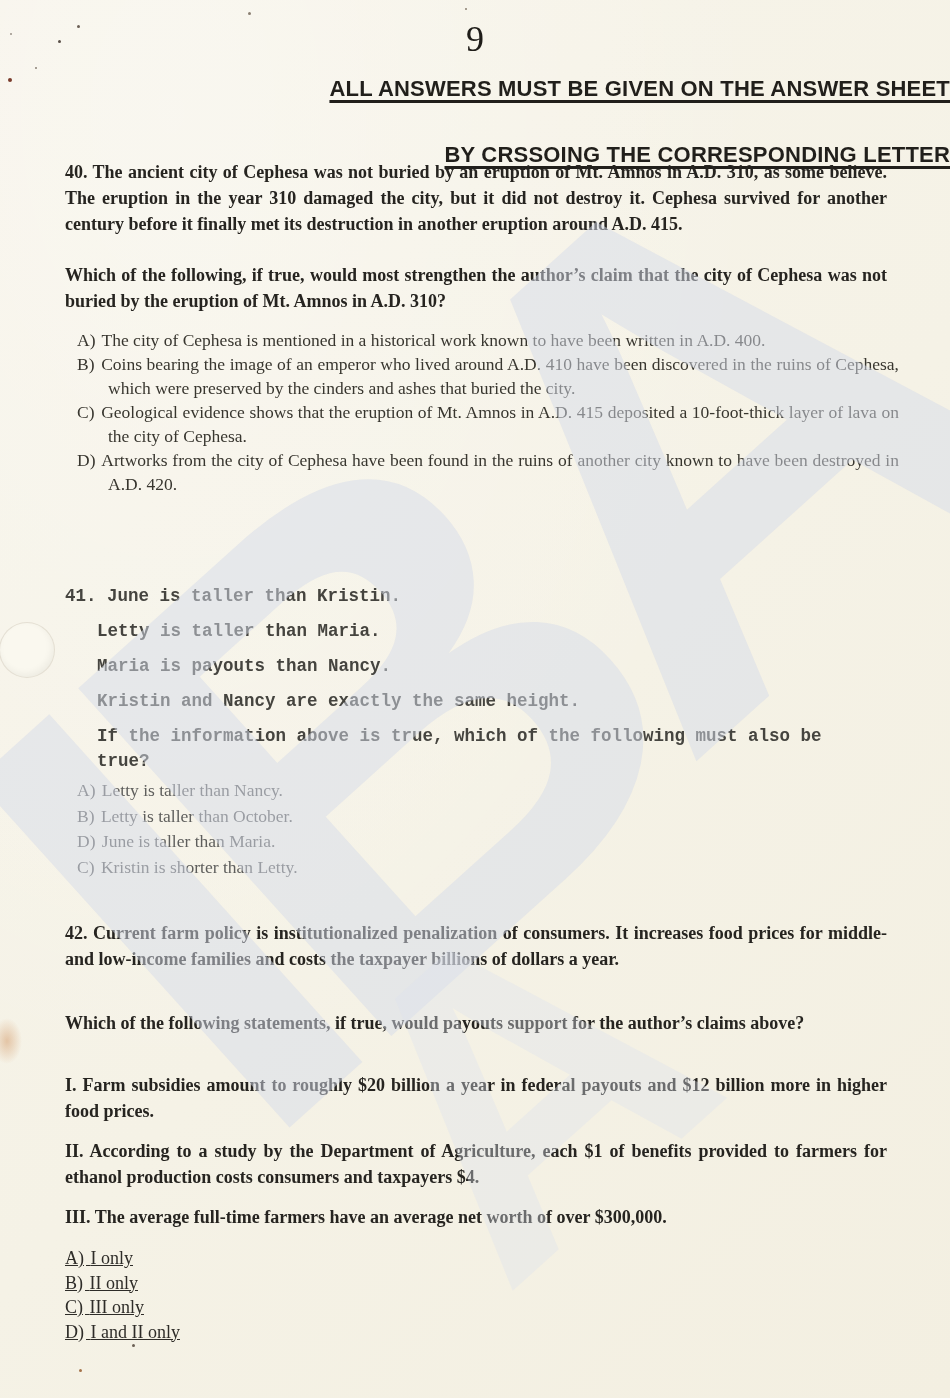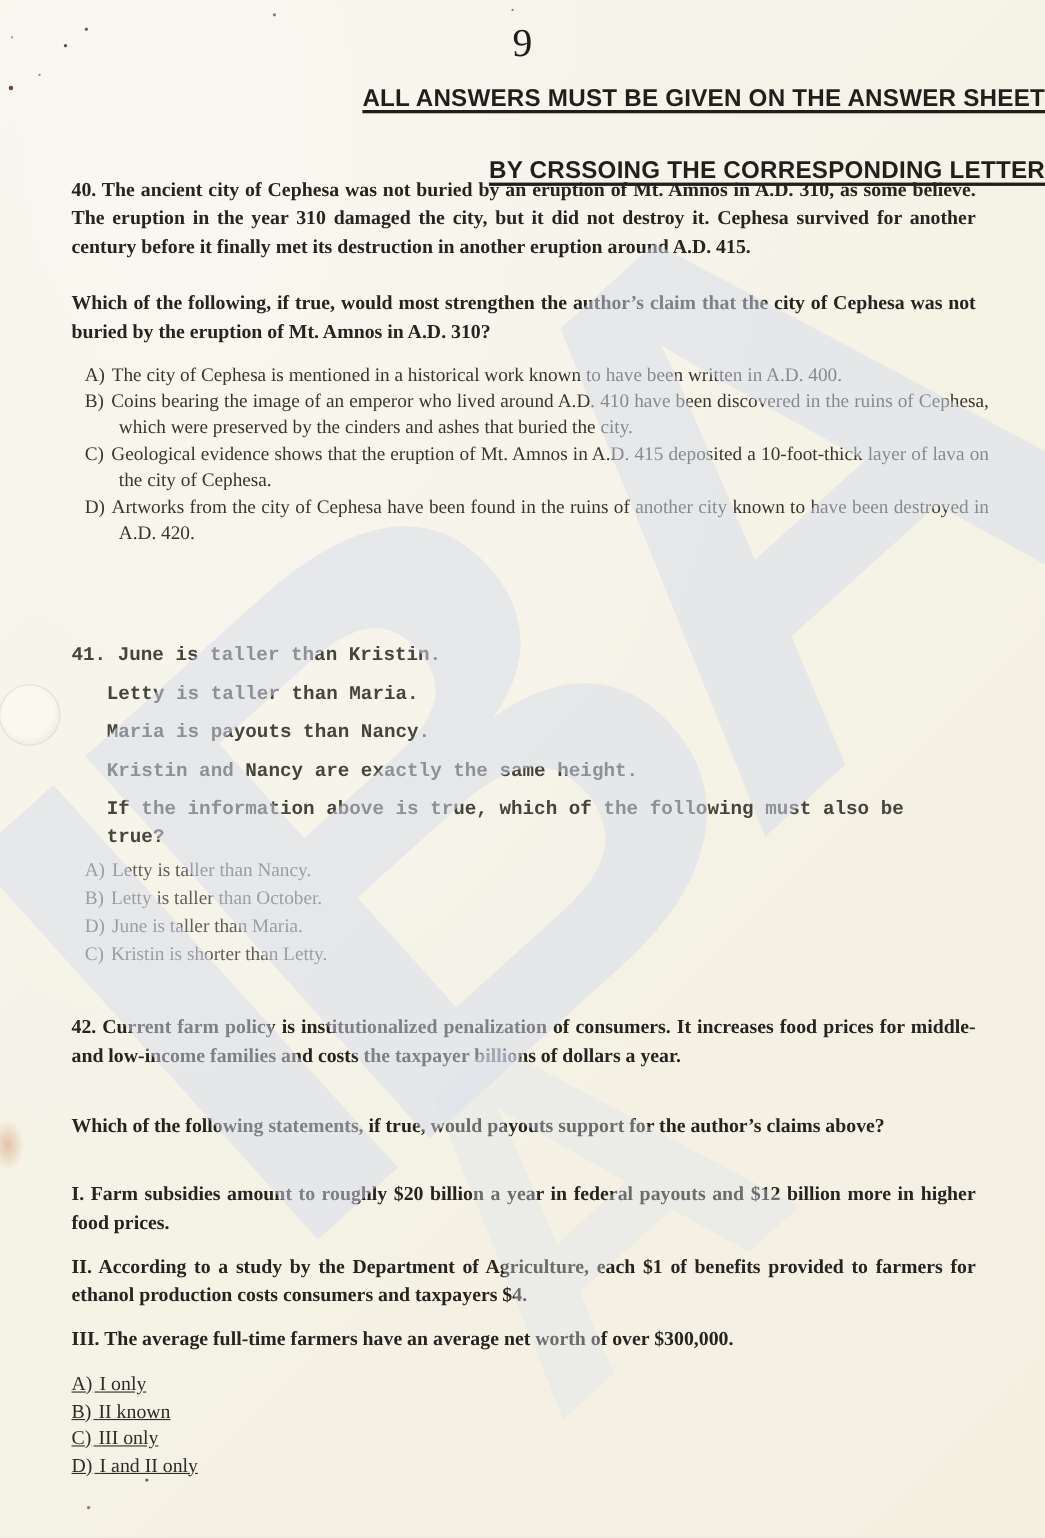--- a/index.html
+++ b/index.html
@@ -113,18 +113,18 @@
     <div class="opt"><span class="opt-label">C)</span> <span>Kristin is shorter than Letty.</span></div>
   </div>
 
   <div class="block stem justify" style="top:920px;">42. Current farm policy is institutionalized penalization of consumers. It increases food prices for middle- and low-income families and costs the taxpayer billions of dollars a year.</div>
   <div class="block stem justify" style="top:1010px;">Which of the following statements, if true, would payouts support for the author’s claims above?</div>
   <div class="block stmt justify" style="top:1072px;">I.  Farm subsidies amount to roughly $20 billion a year in federal payouts and $12 billion more in higher food prices.</div>
   <div class="block stmt justify" style="top:1138px;">II. According to a study by the Department of Agriculture, each $1 of benefits provided to farmers for ethanol production costs consumers and taxpayers $4.</div>
   <div class="block stmt" style="top:1204px;">III. The average full-time farmers have an average net worth of over $300,000.</div>
   <div class="block opts42" style="top:1246px;">
     <div class="opt"><span class="opt-label">A)</span> <span>I only</span></div>
-    <div class="opt"><span class="opt-label">B)</span> <span>II known</span></div>
+    <div class="opt"><span class="opt-label">B)</span> <span>II only</span></div>
     <div class="opt"><span class="opt-label">C)</span> <span>III only</span></div>
     <div class="opt"><span class="opt-label">D)</span> <span>I and II only</span></div>
   </div>
 
 </div>
 
 </body></html>

